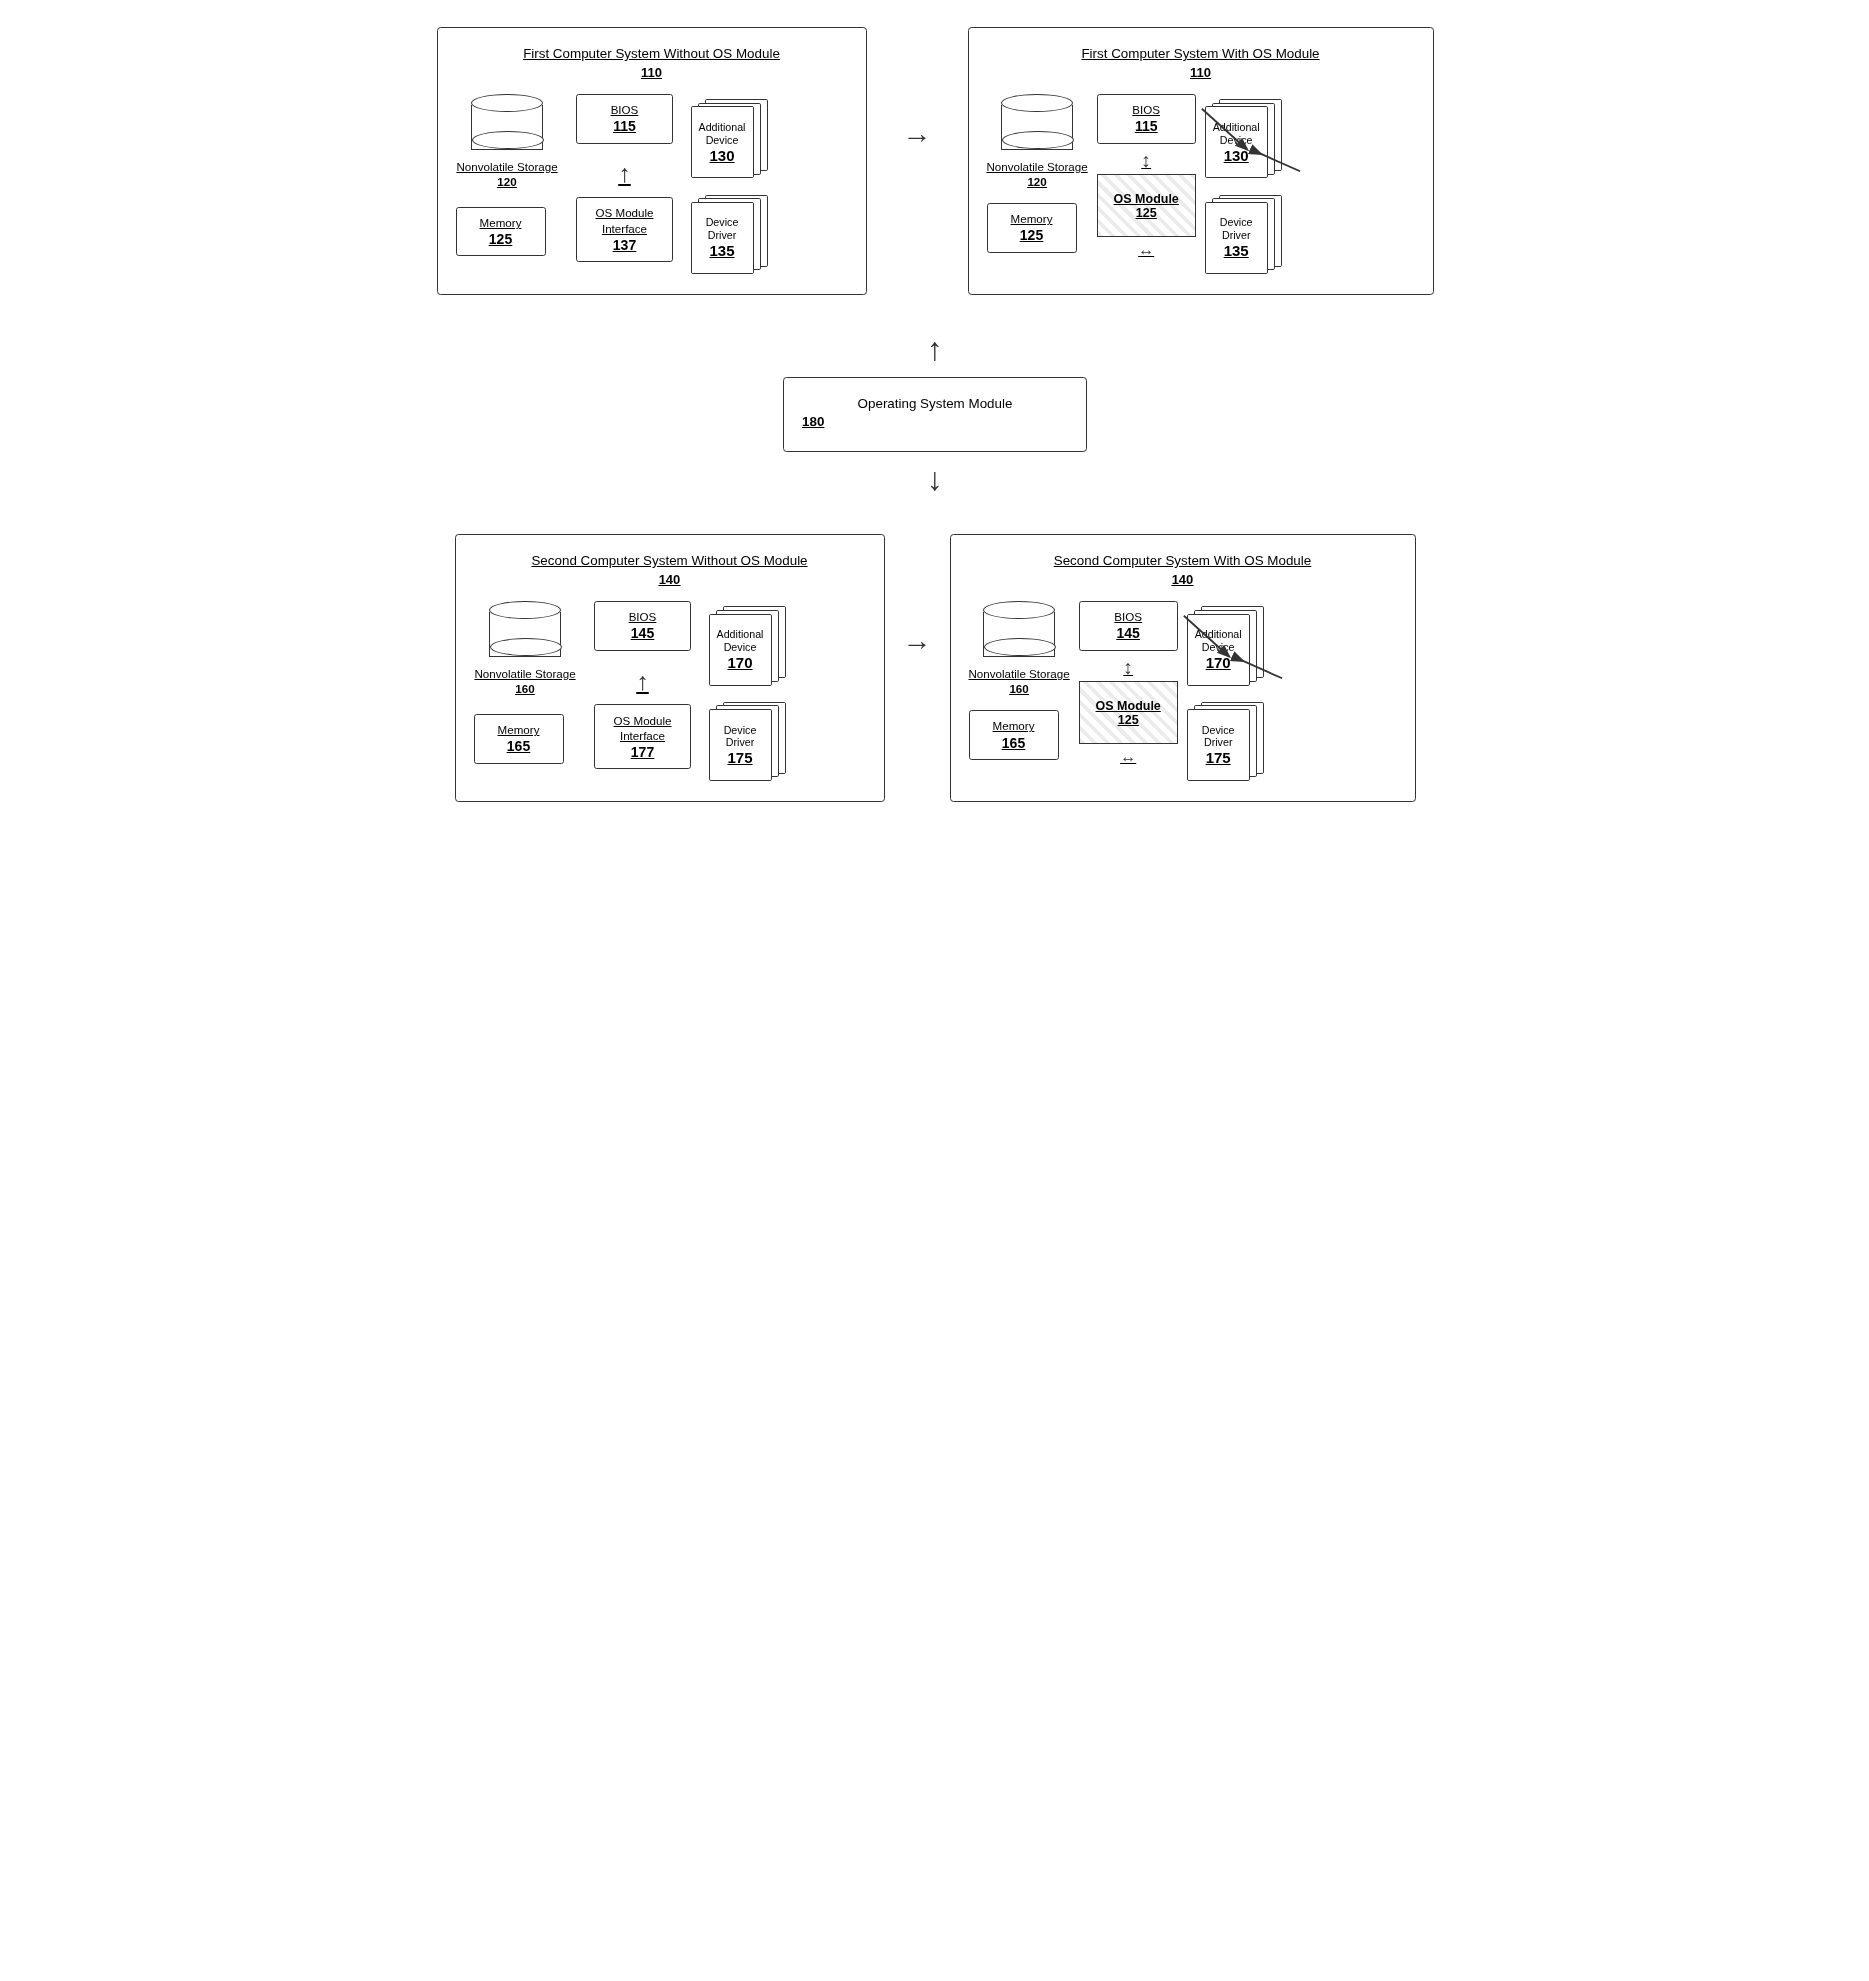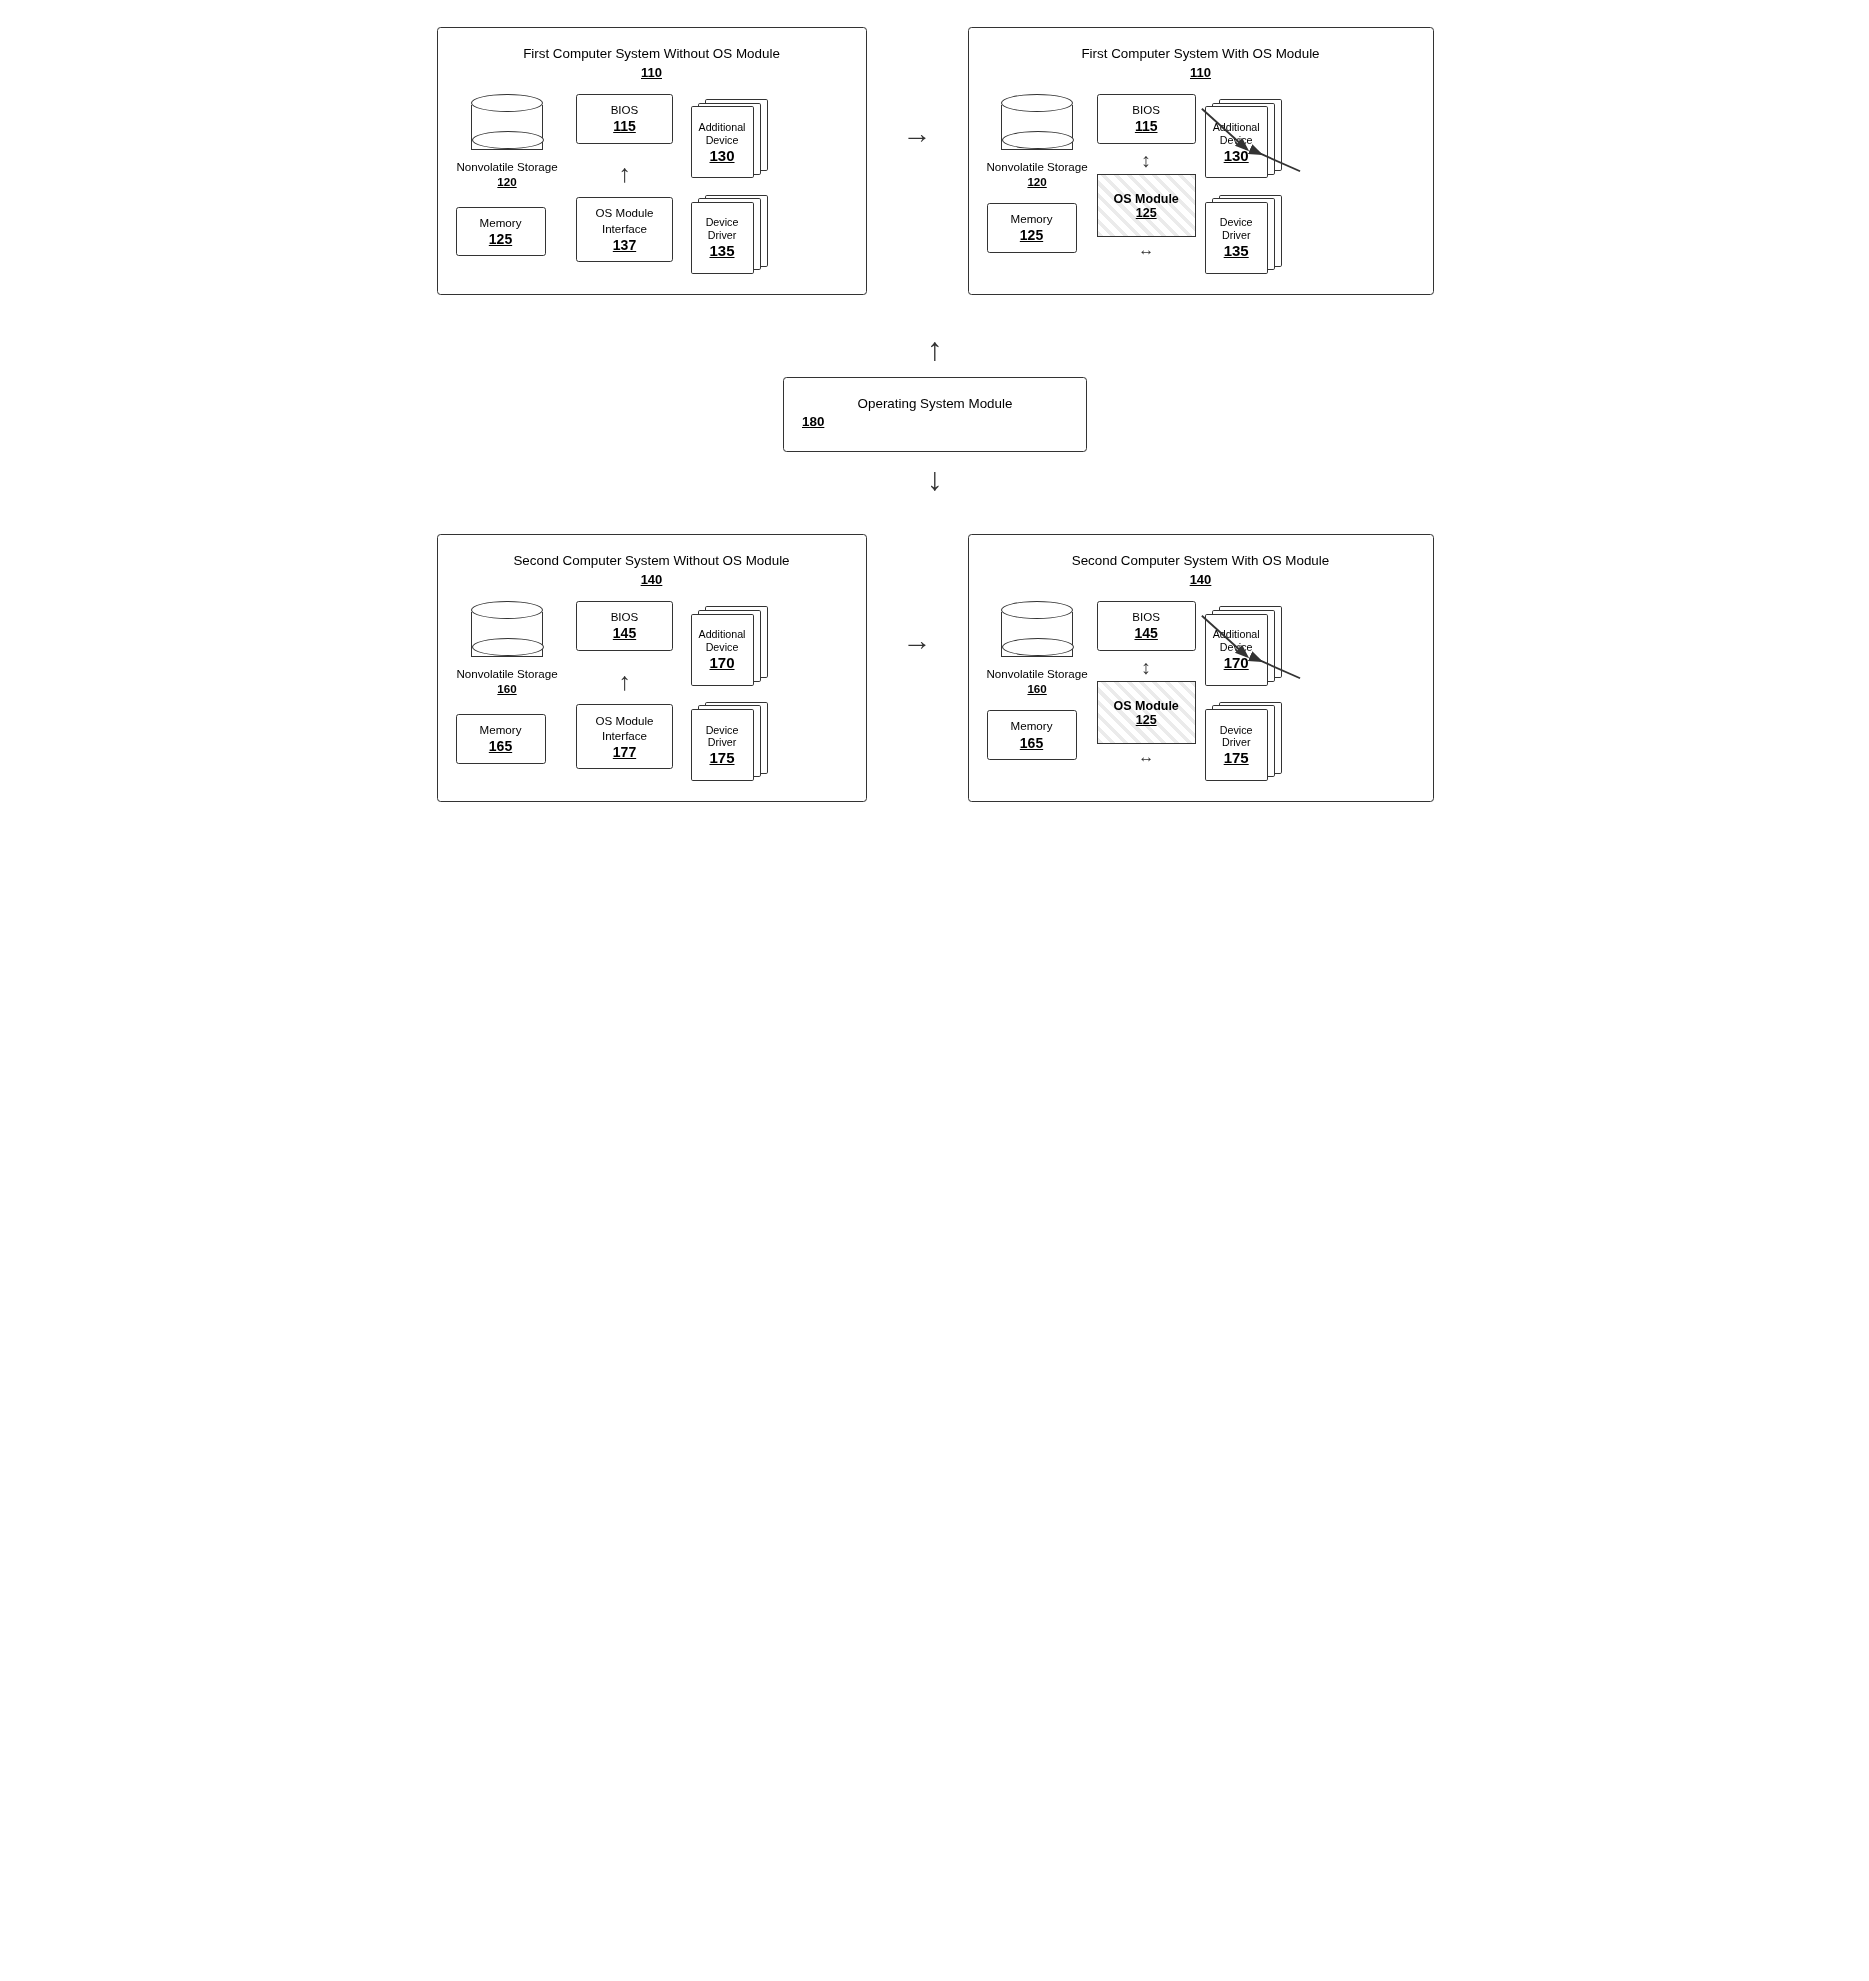--- a/index.html
+++ b/index.html
@@ -18,20 +18,21 @@
       gap: 36px;
     }
 
     
     .system-box {
       border: 1.8px solid #333;
       border-radius: 3.6px;
       padding: 18px;
       position: relative;
       width: 430px;
+      text-decoration: underline;
     }
 
     .system-title {
       text-align: center;
       font-size: 13.4px;
       font-weight: normal;
       margin-bottom: 3.6px;
     }
 
     .system-id {
@@ -266,21 +267,21 @@
       flex-direction: row;
       align-items: flex-start;
       gap: 27px;
       justify-content: center;
     }
 
     .main-bottom-row {
       display: flex;
       flex-direction: row;
       align-items: flex-start;
-      gap: 27px;
+      gap: 9px;
       justify-content: center;
     }
 
     .center-section {
       display: flex;
       flex-direction: column;
       align-items: center;
       gap: 9px;
     }
 

